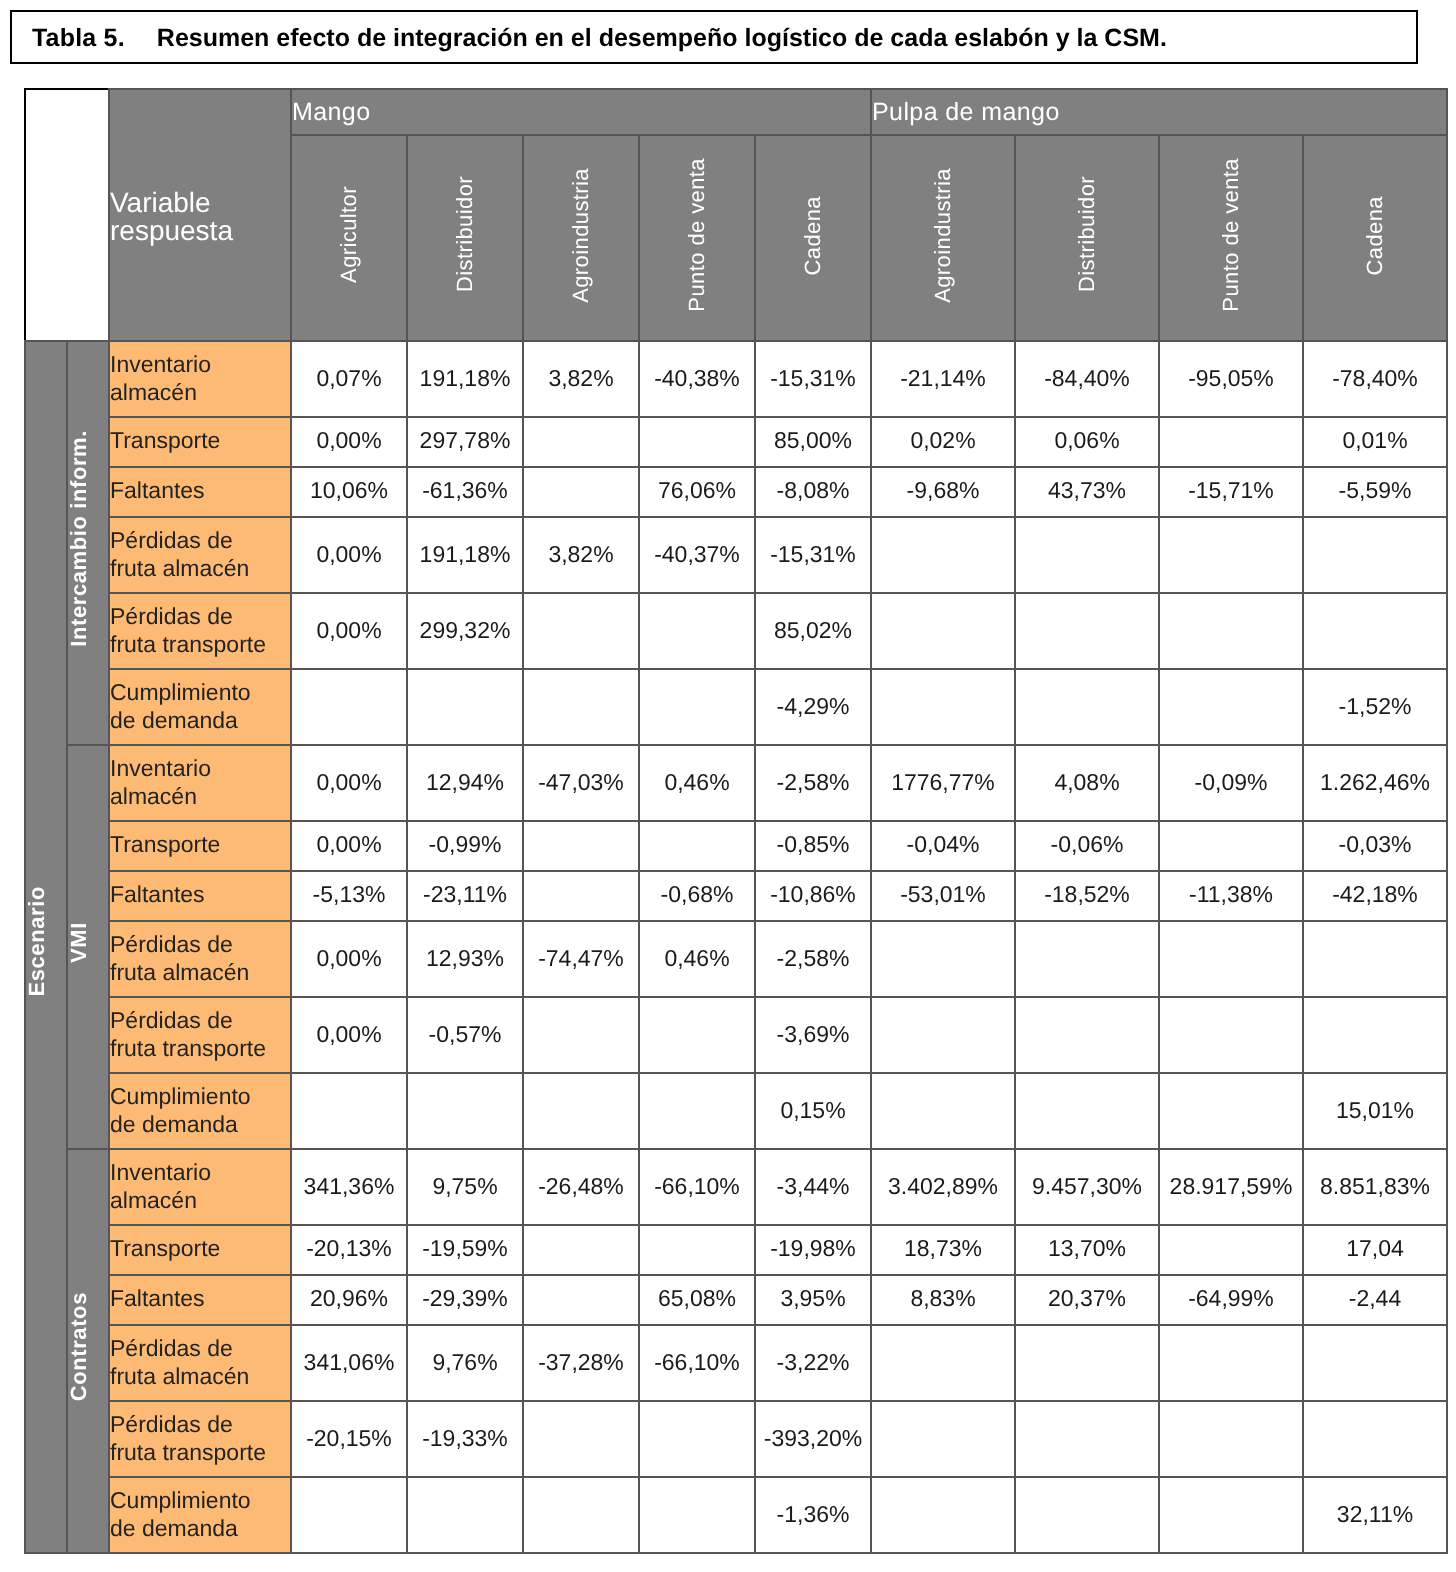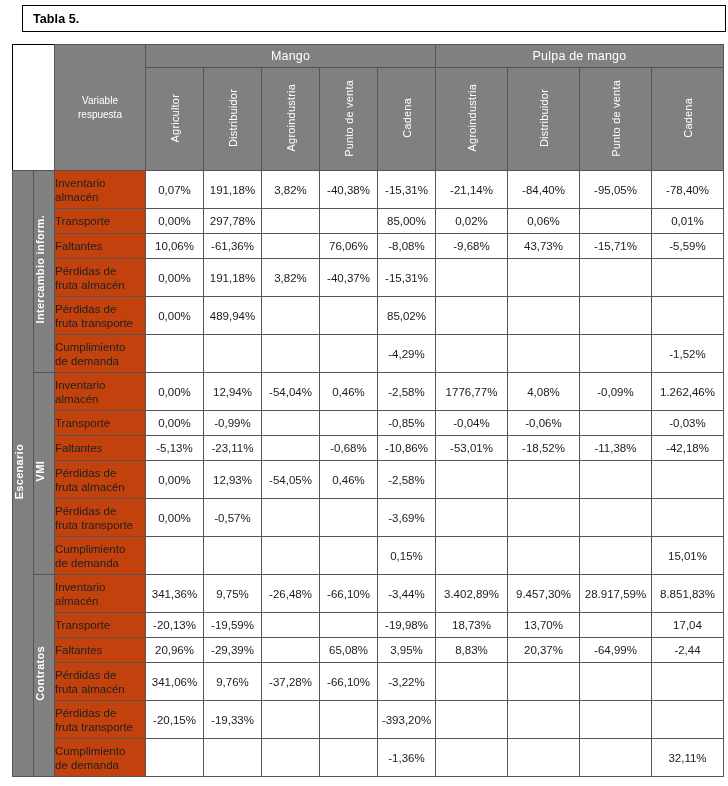--- a/index.html
+++ b/index.html
@@ -7,21 +7,21 @@
     width:728px;height:786px;
     background:#ffffff;
     font-family:"Liberation Sans", sans-serif;
     color:#1a1a1a;
     overflow:hidden;
   }
   .page{position:relative;width:728px;height:786px;}
 
   
   .title-box{
-    position:absolute;left:22px;top:5px;width:704px;height:27px;
+    position:absolute;left:5px;top:5px;width:704px;height:27px;
     border:1.5px solid #000;
     box-sizing:border-box;
     display:flex;align-items:center;
     background:#fff;
   }
   .title-num{
     font-size:12.5px;font-weight:bold;color:#000;
     padding-left:10px;letter-spacing:.1px;white-space:nowrap;
   }
   .title-text{
@@ -39,62 +39,62 @@
   table.main td, table.main th{
     border:1px solid #555;
     padding:0;
     vertical-align:middle;
     font-weight:normal;
   }
   
   .gry{
     background:#808080;
     color:#ffffff;
-    text-align:center;
+    text-align:left;
     border:1px solid #ffffff;
   }
 
   .grp-head{
     font-size:12.5px;font-weight:bold;
     height:22px;
     letter-spacing:.2px;
   }
   .vert{
     font-size:11px;font-weight:bold;
     letter-spacing:.2px;
     white-space:nowrap;
   }
   .vert span{
     display:inline-block;
     transform:rotate(-90deg);
     transform-origin:center center;
   }
   .varresp{
-    font-size:10px;font-weight:bold;
+    font-size:14px;font-weight:bold;
     line-height:14px;
     vertical-align:middle;
   }
 
   
   .spine{
     background:#808080;color:#fff;
     border:1px solid #fff;
     width:20px;
   }
   .spine .rot{
     writing-mode:vertical-rl;
     transform:rotate(180deg);
     font-size:11px;font-weight:bold;
     letter-spacing:.3px;
     display:inline-block;
   }
 
   
   td.lbl{
-    background:#c2410c;
+    background:#fdba74;
     color:#222;
     font-size:11.5px;
     line-height:14px;
     padding:2px 0 2px 6px;
     text-align:left;
     border:1px solid #555;
     width:90px;
   }
   
   td.num{
@@ -109,20 +109,21 @@
   .r1{height:24px;margin-left:20px;}
   .r2{height:37px;}
 </style>
 </head>
 <body>
 
 <div class="page">
 
   <div class="title-box">
     <div class="title-num">Tabla 5.</div>
+    <div class="title-text">Resumen efecto de integración en el desempeño logístico de cada eslabón y la CSM.</div>
   </div>
 
   <div class="tbl-wrap">
     <table class="main">
       <colgroup>
         <col style="width:20px">
           <col style="width:20px">
           <col style="width:90px">
         <col style="width:58px">
           <col style="width:58px">
@@ -214,21 +215,21 @@
             <td class="num r2"></td>
             <td class="num r2"></td>
             <td class="num r2"></td>
           </tr>
           <tr>
             <td class="lbl r2">
               <div>Pérdidas de</div>
               <div>fruta transporte</div>
             </td>
             <td class="num r2">0,00%</td>
-            <td class="num r2">489,94%</td>
+            <td class="num r2">299,32%</td>
             <td class="num r2"></td>
             <td class="num r2"></td>
             <td class="num r2">85,02%</td>
             <td class="num r2"></td>
             <td class="num r2"></td>
             <td class="num r2"></td>
             <td class="num r2"></td>
           </tr>
           <tr>
             <td class="lbl r2">
@@ -246,21 +247,21 @@
             <td class="num r2">-1,52%</td>
           </tr>
           <tr>
             <td rowspan="6" class="spine"><span class="rot">VMI</span></td>
             <td class="lbl r2">
               <div>Inventario</div>
               <div>almacén</div>
             </td>
             <td class="num r2">0,00%</td>
             <td class="num r2">12,94%</td>
-            <td class="num r2">-54,04%</td>
+            <td class="num r2">-47,03%</td>
             <td class="num r2">0,46%</td>
             <td class="num r2">-2,58%</td>
             <td class="num r2">1776,77%</td>
             <td class="num r2">4,08%</td>
             <td class="num r2">-0,09%</td>
             <td class="num r2">1.262,46%</td>
           </tr>
           <tr>
             <td class="lbl r1">
               <div>Transporte</div>
@@ -289,21 +290,21 @@
             <td class="num r1">-11,38%</td>
             <td class="num r1">-42,18%</td>
           </tr>
           <tr>
             <td class="lbl r2">
               <div>Pérdidas de</div>
               <div>fruta almacén</div>
             </td>
             <td class="num r2">0,00%</td>
             <td class="num r2">12,93%</td>
-            <td class="num r2">-54,05%</td>
+            <td class="num r2">-74,47%</td>
             <td class="num r2">0,46%</td>
             <td class="num r2">-2,58%</td>
             <td class="num r2"></td>
             <td class="num r2"></td>
             <td class="num r2"></td>
             <td class="num r2"></td>
           </tr>
           <tr>
             <td class="lbl r2">
               <div>Pérdidas de</div>

